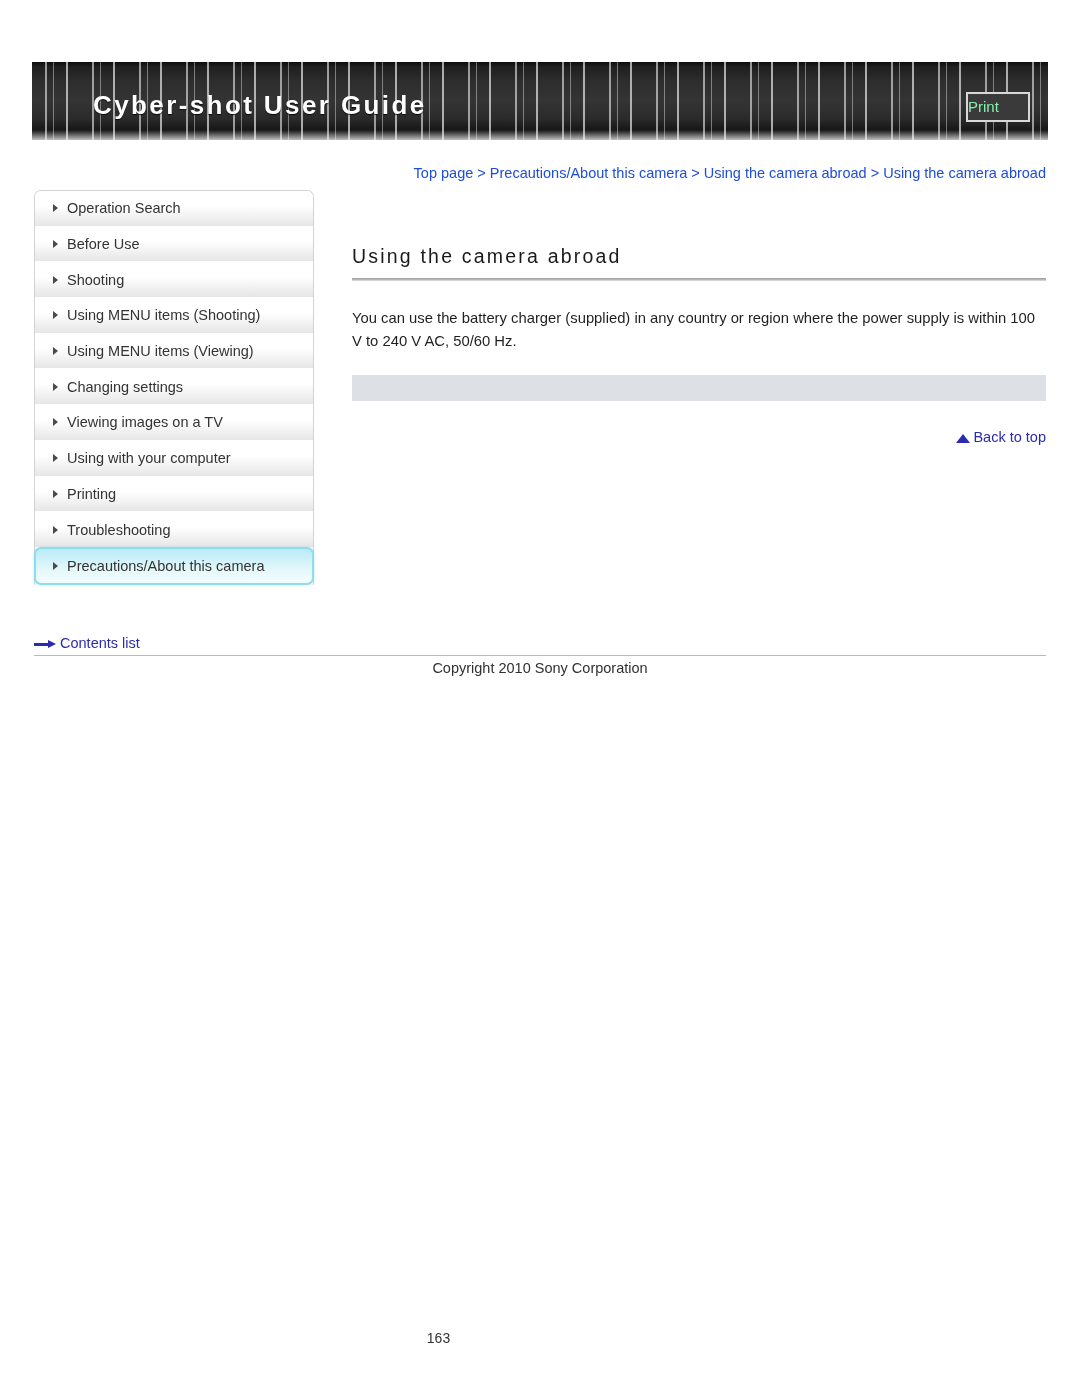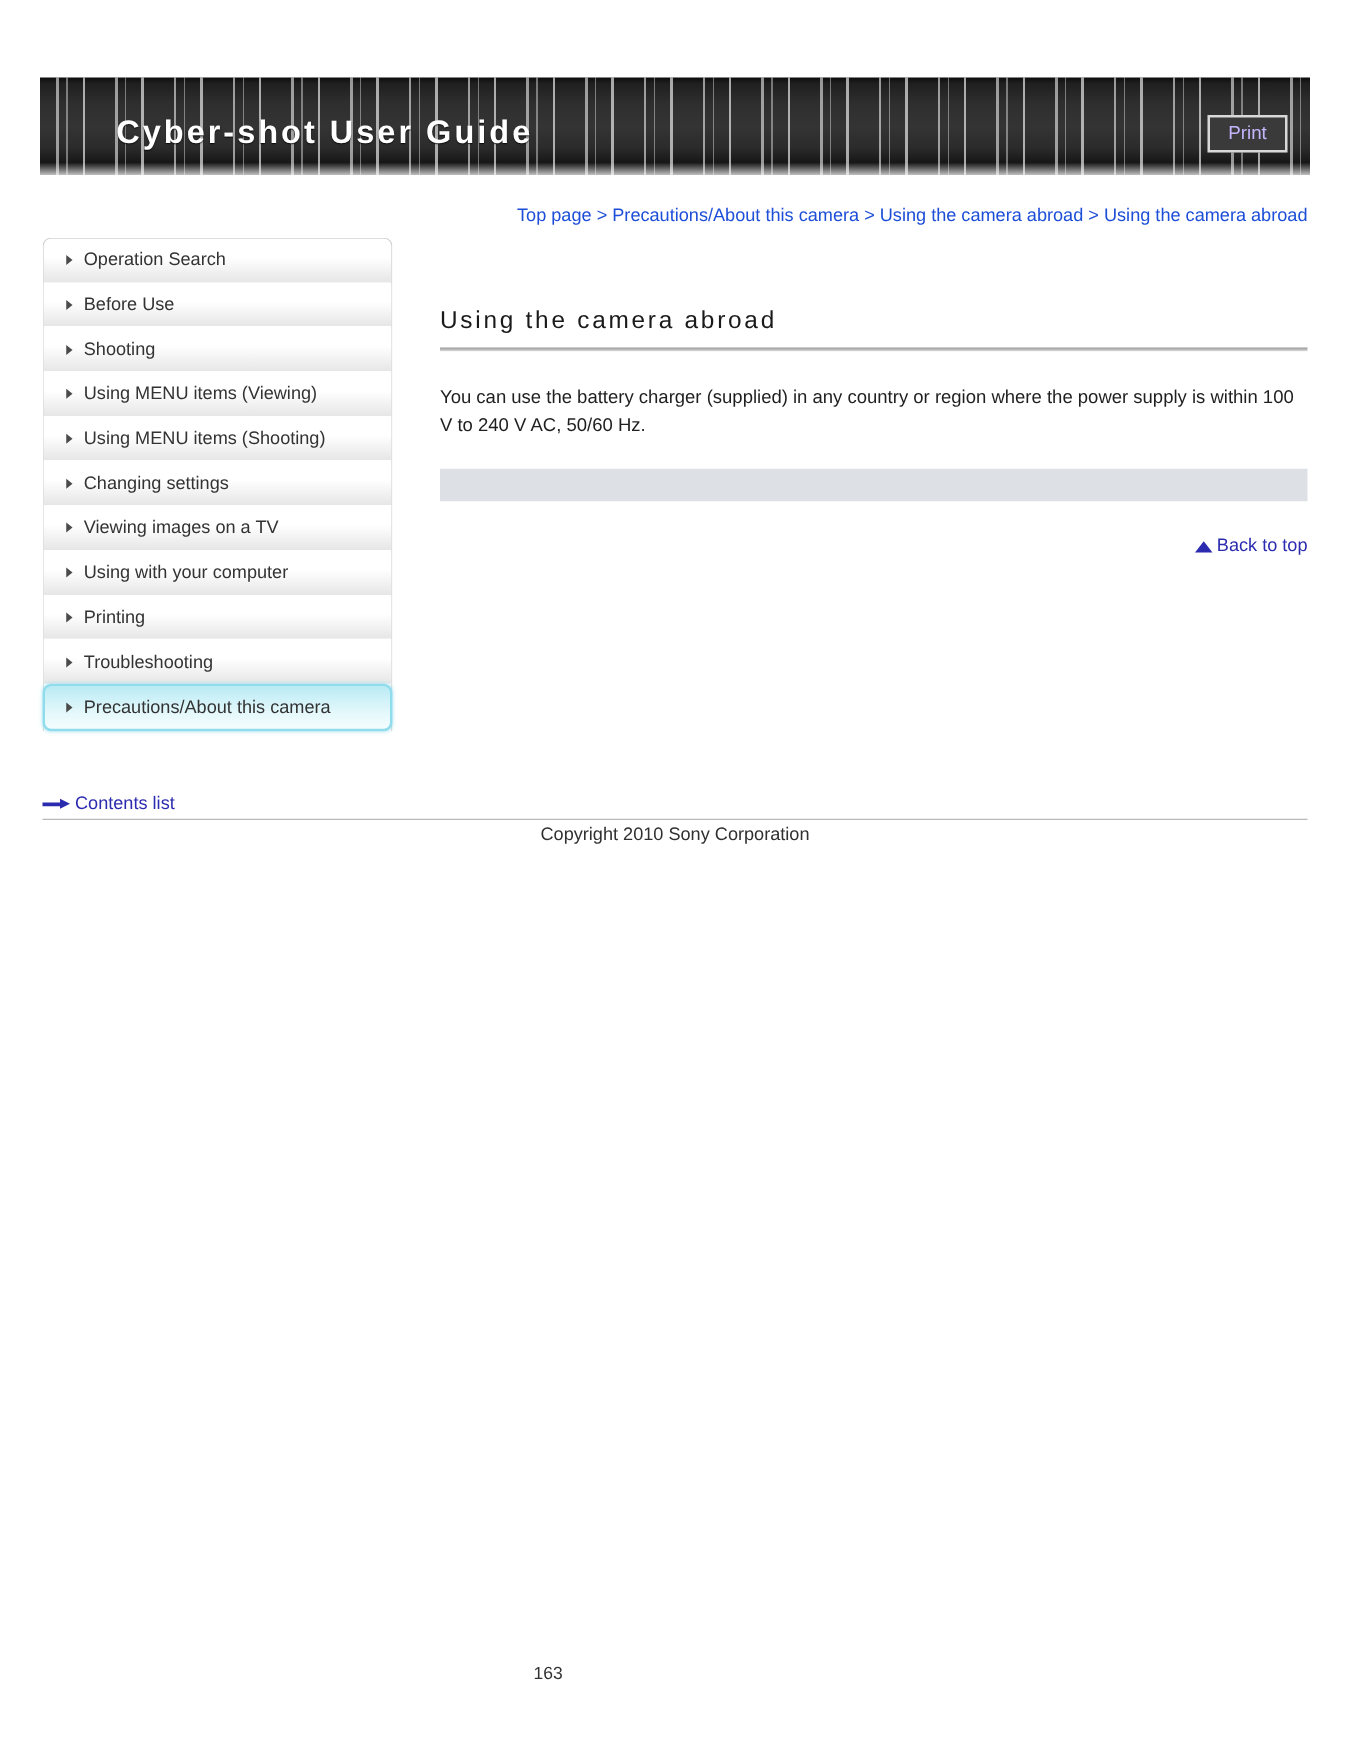--- a/index.html
+++ b/index.html
@@ -72,24 +72,23 @@
     margin-left: 37px;
   }
   .print-button {
     position: absolute;
     right: 18px;
     top: 30px;
     width: 64px;
     height: 30px;
     background: #3a3a3a;
     border: 2px solid #d8d8d8;
-    color: #c4b5fd;
+    color: #86efac;
     font-size: 15px;
     line-height: 26px;
-    text-align: center;
     z-index: 3;
     cursor: pointer;
   }
 
   
   .breadcrumb {
     position: absolute;
     left: 352px;
     top: 163px;
     width: 694px;
@@ -310,25 +309,25 @@
   <div class="nav-item">
     <span class="tri"></span>
     <span>Before Use</span>
   </div>
   <div class="nav-item">
     <span class="tri"></span>
     <span>Shooting</span>
   </div>
   <div class="nav-item">
     <span class="tri"></span>
+    <span>Using MENU items (Shooting)</span>
+  </div>
+  <div class="nav-item">
+    <span class="tri"></span>
     <span>Using MENU items (Viewing)</span>
-  </div>
-  <div class="nav-item">
-    <span class="tri"></span>
-    <span>Using MENU items (Shooting)</span>
   </div>
   <div class="nav-item">
     <span class="tri"></span>
     <span>Changing settings</span>
   </div>
   <div class="nav-item">
     <span class="tri"></span>
     <span>Viewing images on a TV</span>
   </div>
   <div class="nav-item">

